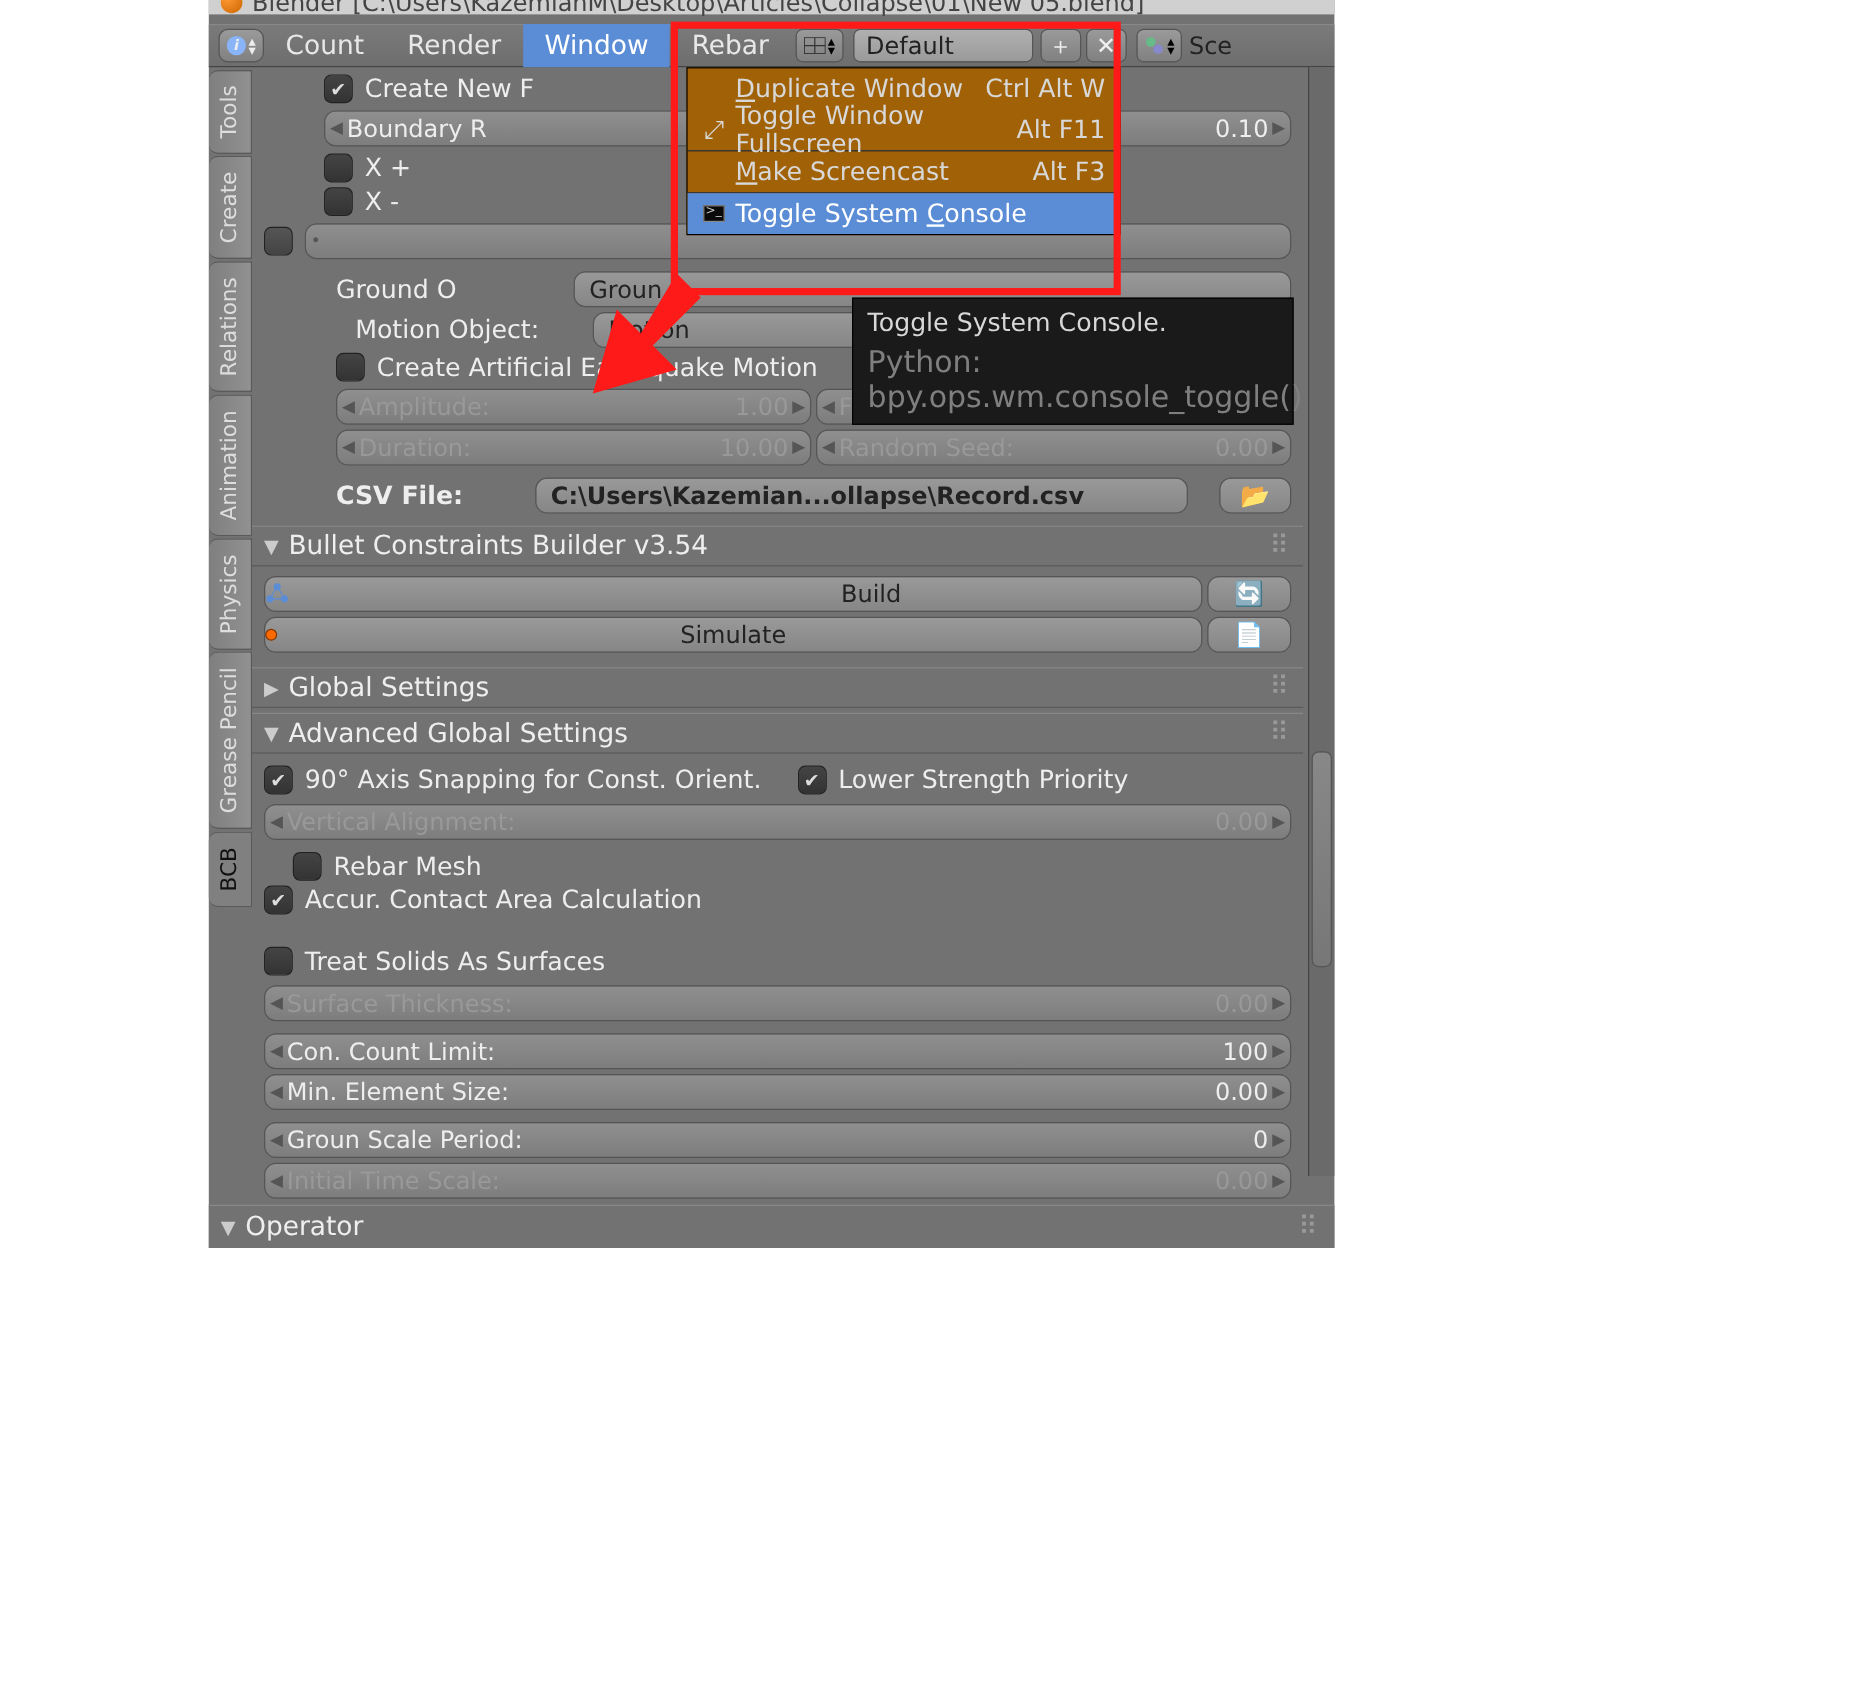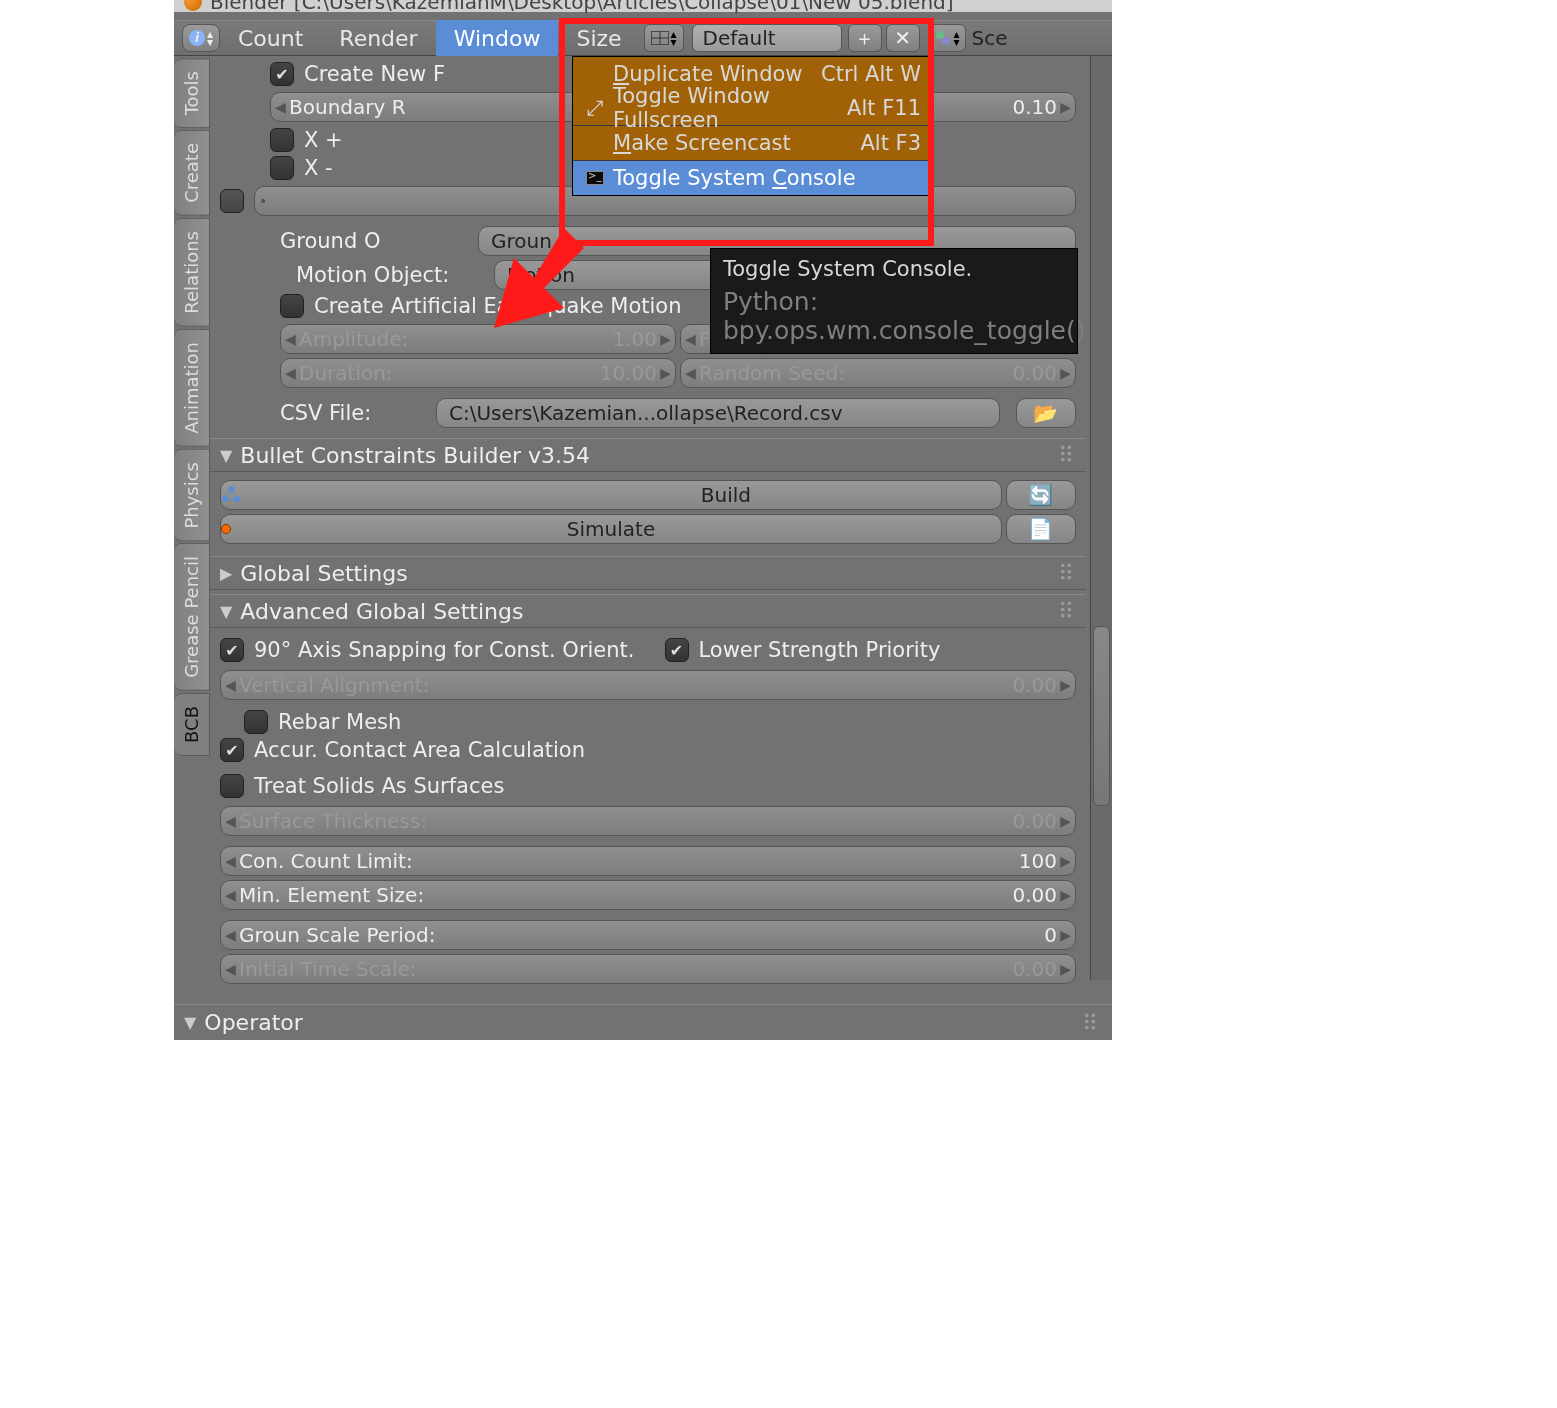--- a/index.html
+++ b/index.html
@@ -77,21 +77,21 @@
   </div>
 
   <div class="topmenu">
     <div class="info-btn">
       <span style="font-style:italic;background:#8ab4f8;border-radius:50%;width:16px;height:16px;display:inline-flex;align-items:center;justify-content:center;font-size:12px;">i</span>
       <span class="arrows">▴<br>▾</span>
     </div>
     <div class="menu-item">Count</div>
     <div class="menu-item">Render</div>
     <div class="menu-item active">Window</div>
-    <div class="menu-item">Size</div>
+    <div class="menu-item">Rebar</div>
     <div class="layout-btn">
       <svg width="18" height="14">
           <rect x="0" y="0" width="18" height="14" fill="none" stroke="#333" stroke-width="1.5"></rect>
           <line x1="9" y1="0" x2="9" y2="14" stroke="#333"></line>
           <line x1="0" y1="7" x2="18" y2="7" stroke="#333"></line>
         </svg>
       <span style="font-size:12px;line-height:8px;margin-left:2px;">▴<br>▾</span>
     </div>
     <div class="layout-sel">
         <span>Default</span>
@@ -197,21 +197,21 @@
           <span class="rar">▶</span>
         </div>
       <div class="numfield disabled" style="flex:1;">
           <span class="lar">◀</span>
           <span class="lab">Random Seed:</span>
           <span class="val">0.00</span>
           <span class="rar">▶</span>
         </div>
     </div>
 
-    <div style="padding: 8px 10px 10px 70px; display:flex; gap:16px; align-items:center;">
+    <div style="padding: 8px 10px 10px 70px; display:flex; gap:26px; align-items:center;font-weight:bold;">
       <span class="txtlbl" style="width:140px;">CSV File:</span>
       <div class="sel" style="flex:1; color:#222;">
           <span>C:\Users\Kazemian...ollapse\Record.csv</span>
         </div>
       <div class="btn-wide" style="width:60px;">
           <span>📂</span>
         </div>
     </div>
 
     <div class="section">
@@ -286,21 +286,21 @@
             <span class="rar">▶</span>
           </div>
         <div class="row" style="margin-top:8px;padding-left:24px;">
             <span class="checkbox"></span>
             <span class="txtlbl">Rebar Mesh</span>
           </div>
         <div class="row">
             <span class="checkbox">✔</span>
             <span class="txtlbl">Accur. Contact Area Calculation</span>
           </div>
-        <div class="row" style="margin-top:8px;">
+        <div class="row" style="margin-top:23px;">
             <span class="checkbox"></span>
             <span class="txtlbl">Treat Solids As Surfaces</span>
           </div>
         <div class="numfield disabled" style="margin-top:6px;">
             <span class="lar">◀</span>
             <span class="lab">Surface Thickness:</span>
             <span class="val">0.00</span>
             <span class="rar">▶</span>
           </div>
         <div class="numfield" style="margin-top:10px;">

